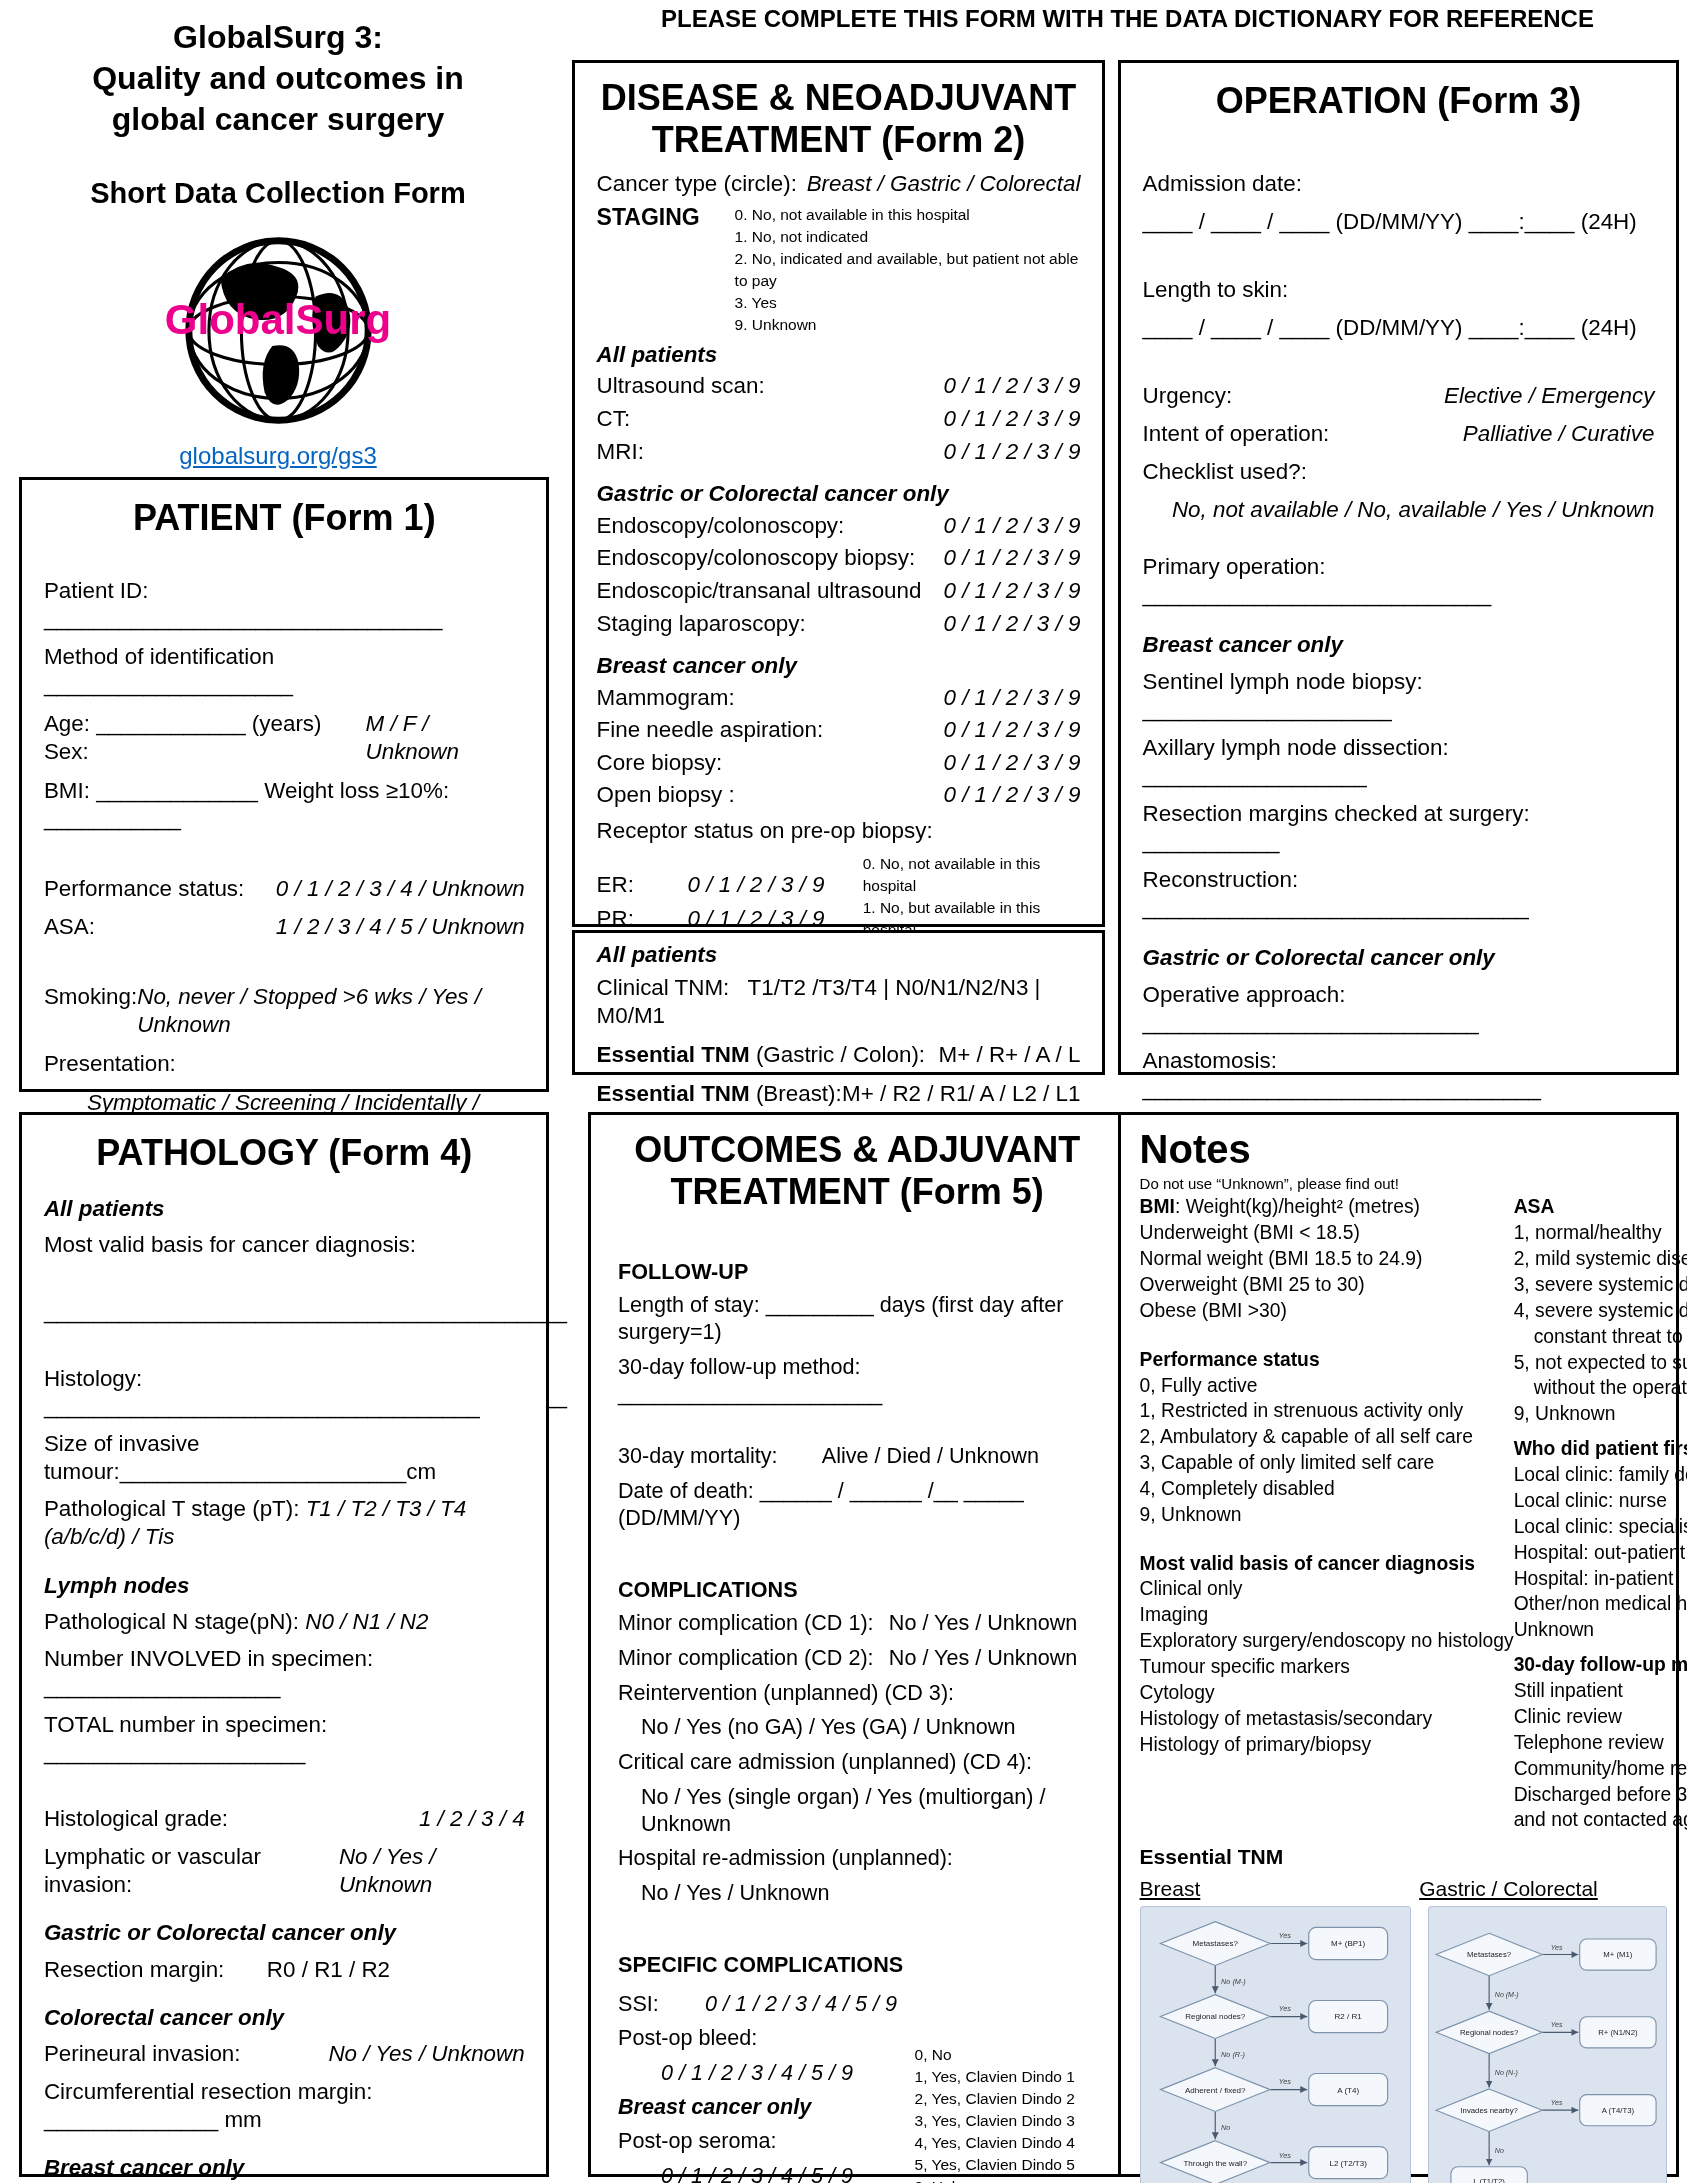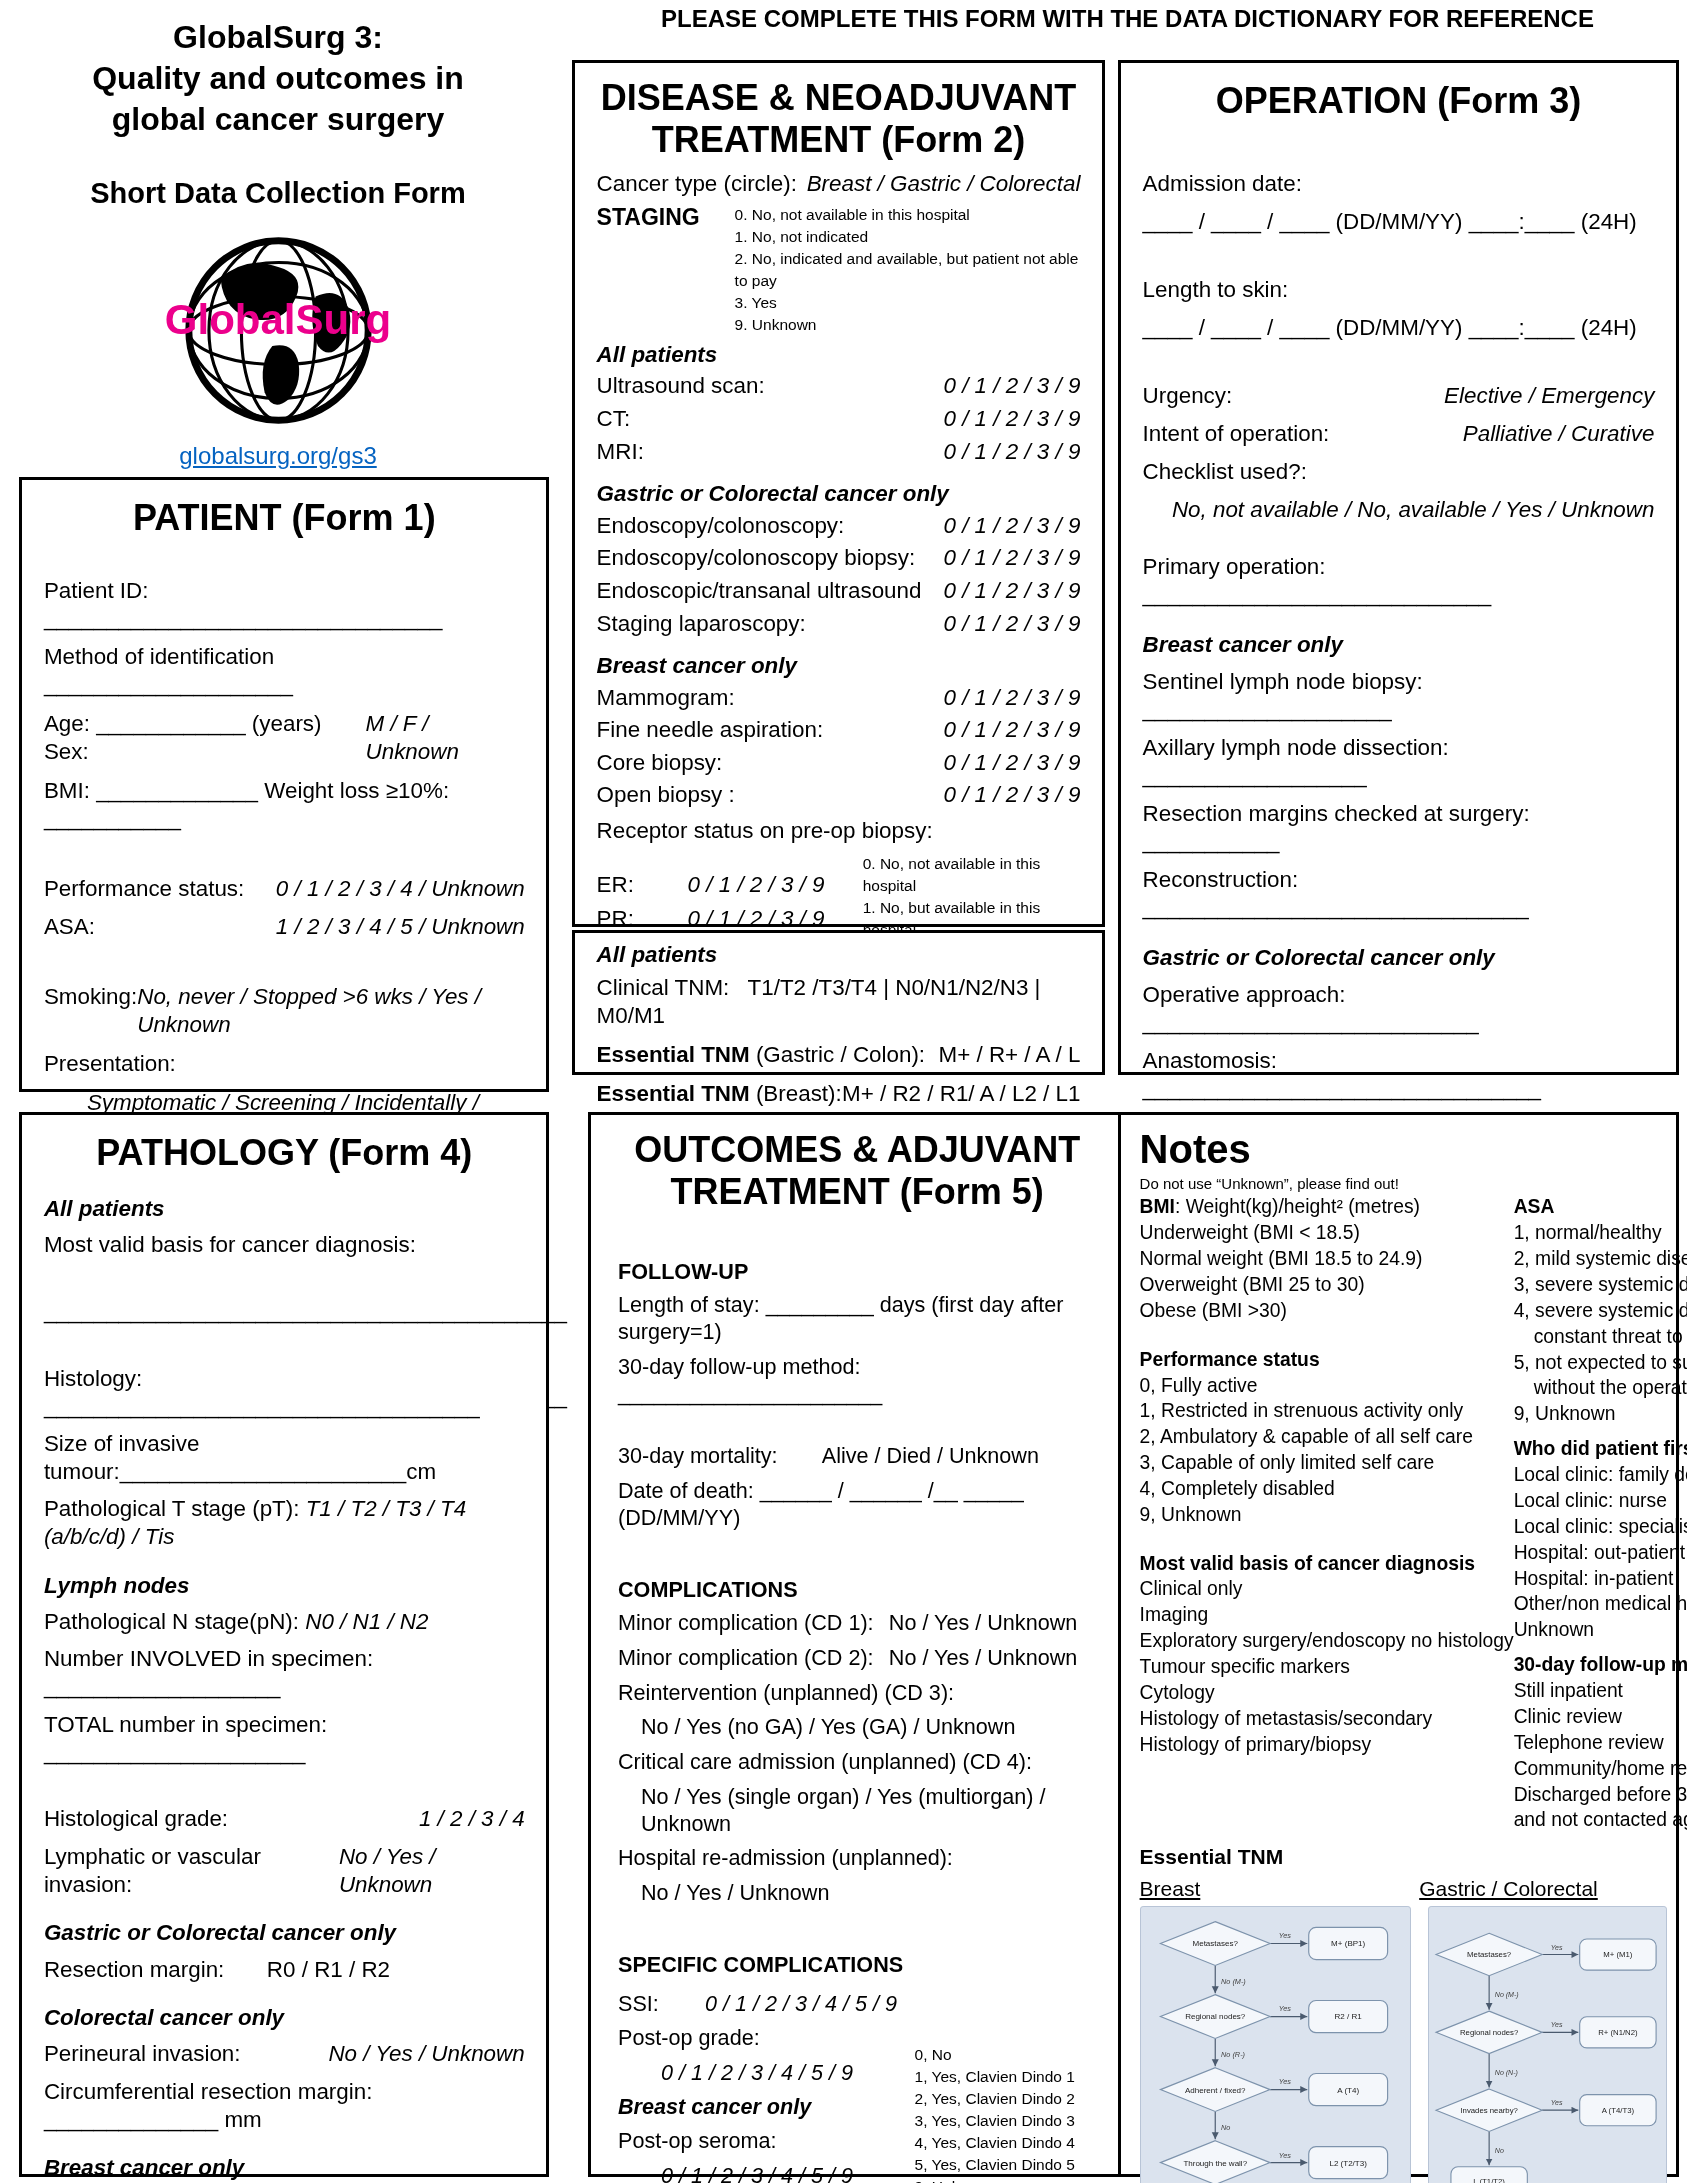--- a/index.html
+++ b/index.html
@@ -384,21 +384,21 @@
     <div class="line">Hospital re-admission (unplanned):</div>
     <div class="line" style="padding-left:23px;">No  /  Yes  /  Unknown</div>
     <div class="gap"></div>
     <div class="bh">SPECIFIC COMPLICATIONS</div>
     <div class="twocol">
       <div class="tleft">
         <div class="rrow">
           <span class="rl">SSI:</span>
           <span class="it">0 / 1 / 2  / 3 / 4 / 5 / 9</span>
         </div>
-        <div class="line">Post-op grade:</div>
+        <div class="line">Post-op bleed:</div>
         <div class="line it" style="padding-left:43px;">0 / 1 / 2  / 3 / 4 / 5 / 9</div>
         <div class="bih" style="margin:7.7px 0 3.1px;">Breast cancer only</div>
         <div class="line">Post-op seroma:</div>
         <div class="line it" style="padding-left:43px;">0 / 1 / 2  / 3 / 4 / 5 / 9</div>
       </div>
       <div class="tright key">
         <div>0, No</div>
         <div>1, Yes, Clavien Dindo 1</div>
         <div>2, Yes, Clavien Dindo 2</div>
         <div>3, Yes, Clavien Dindo 3</div>

